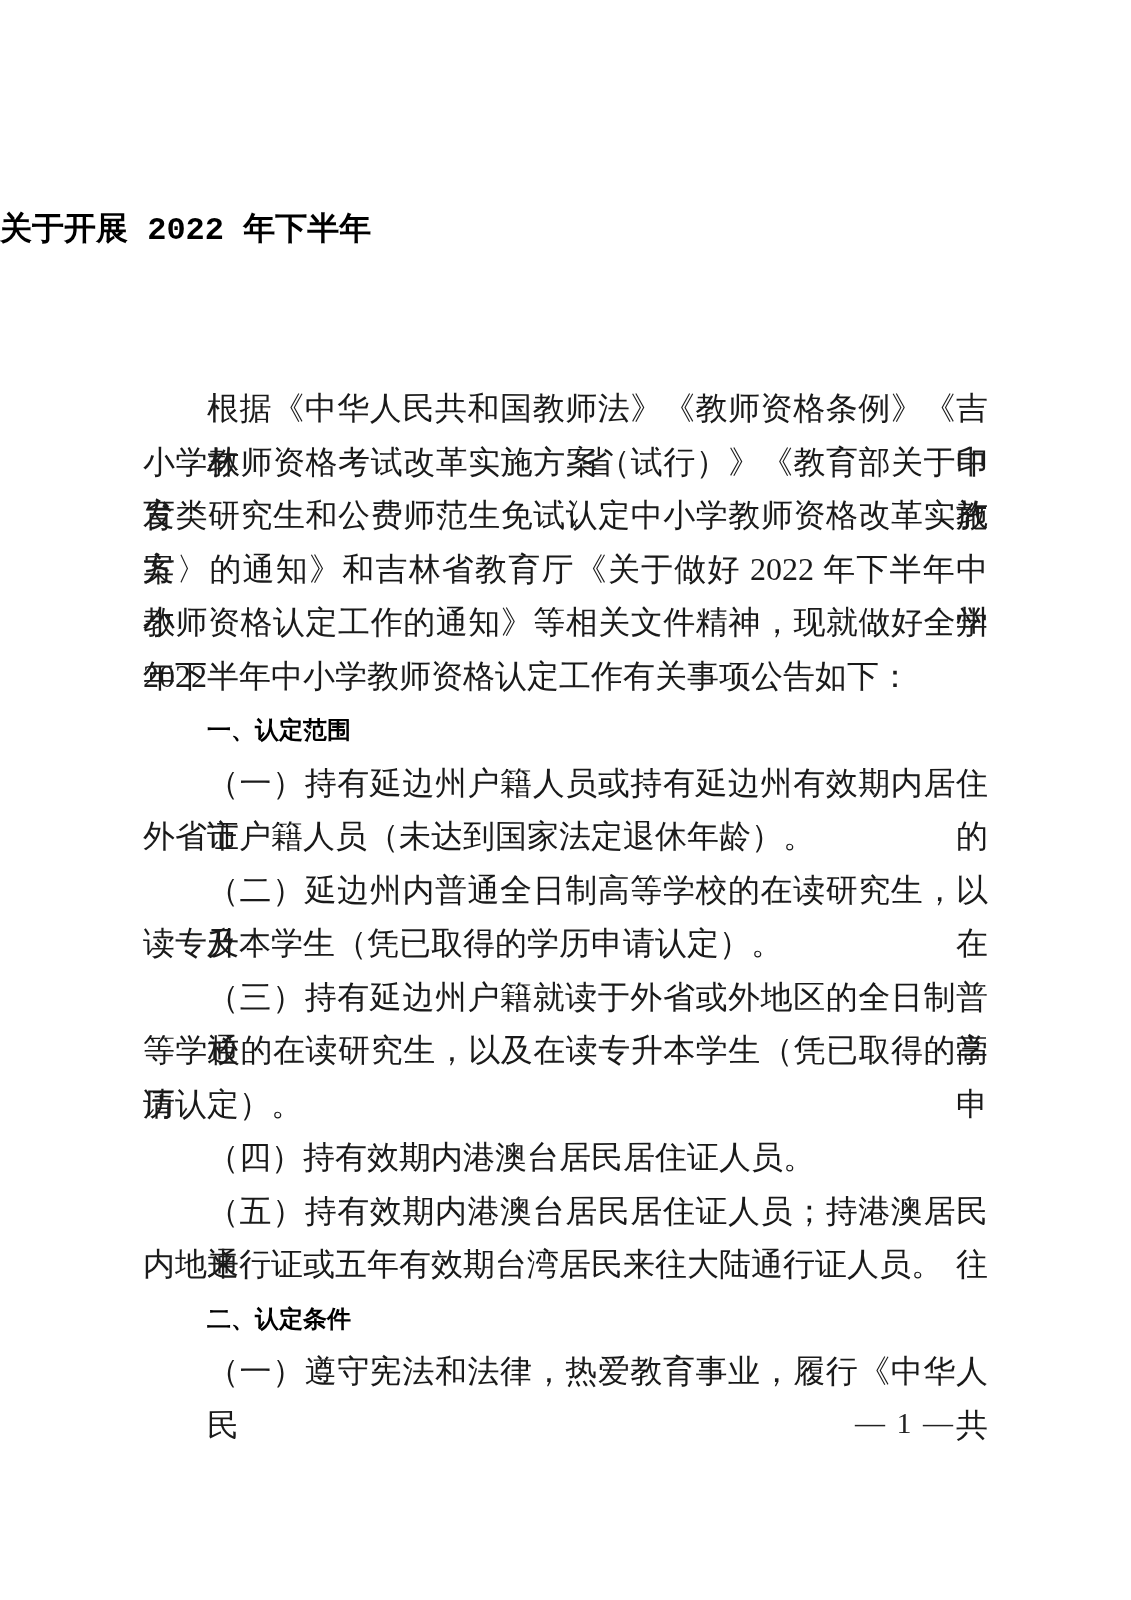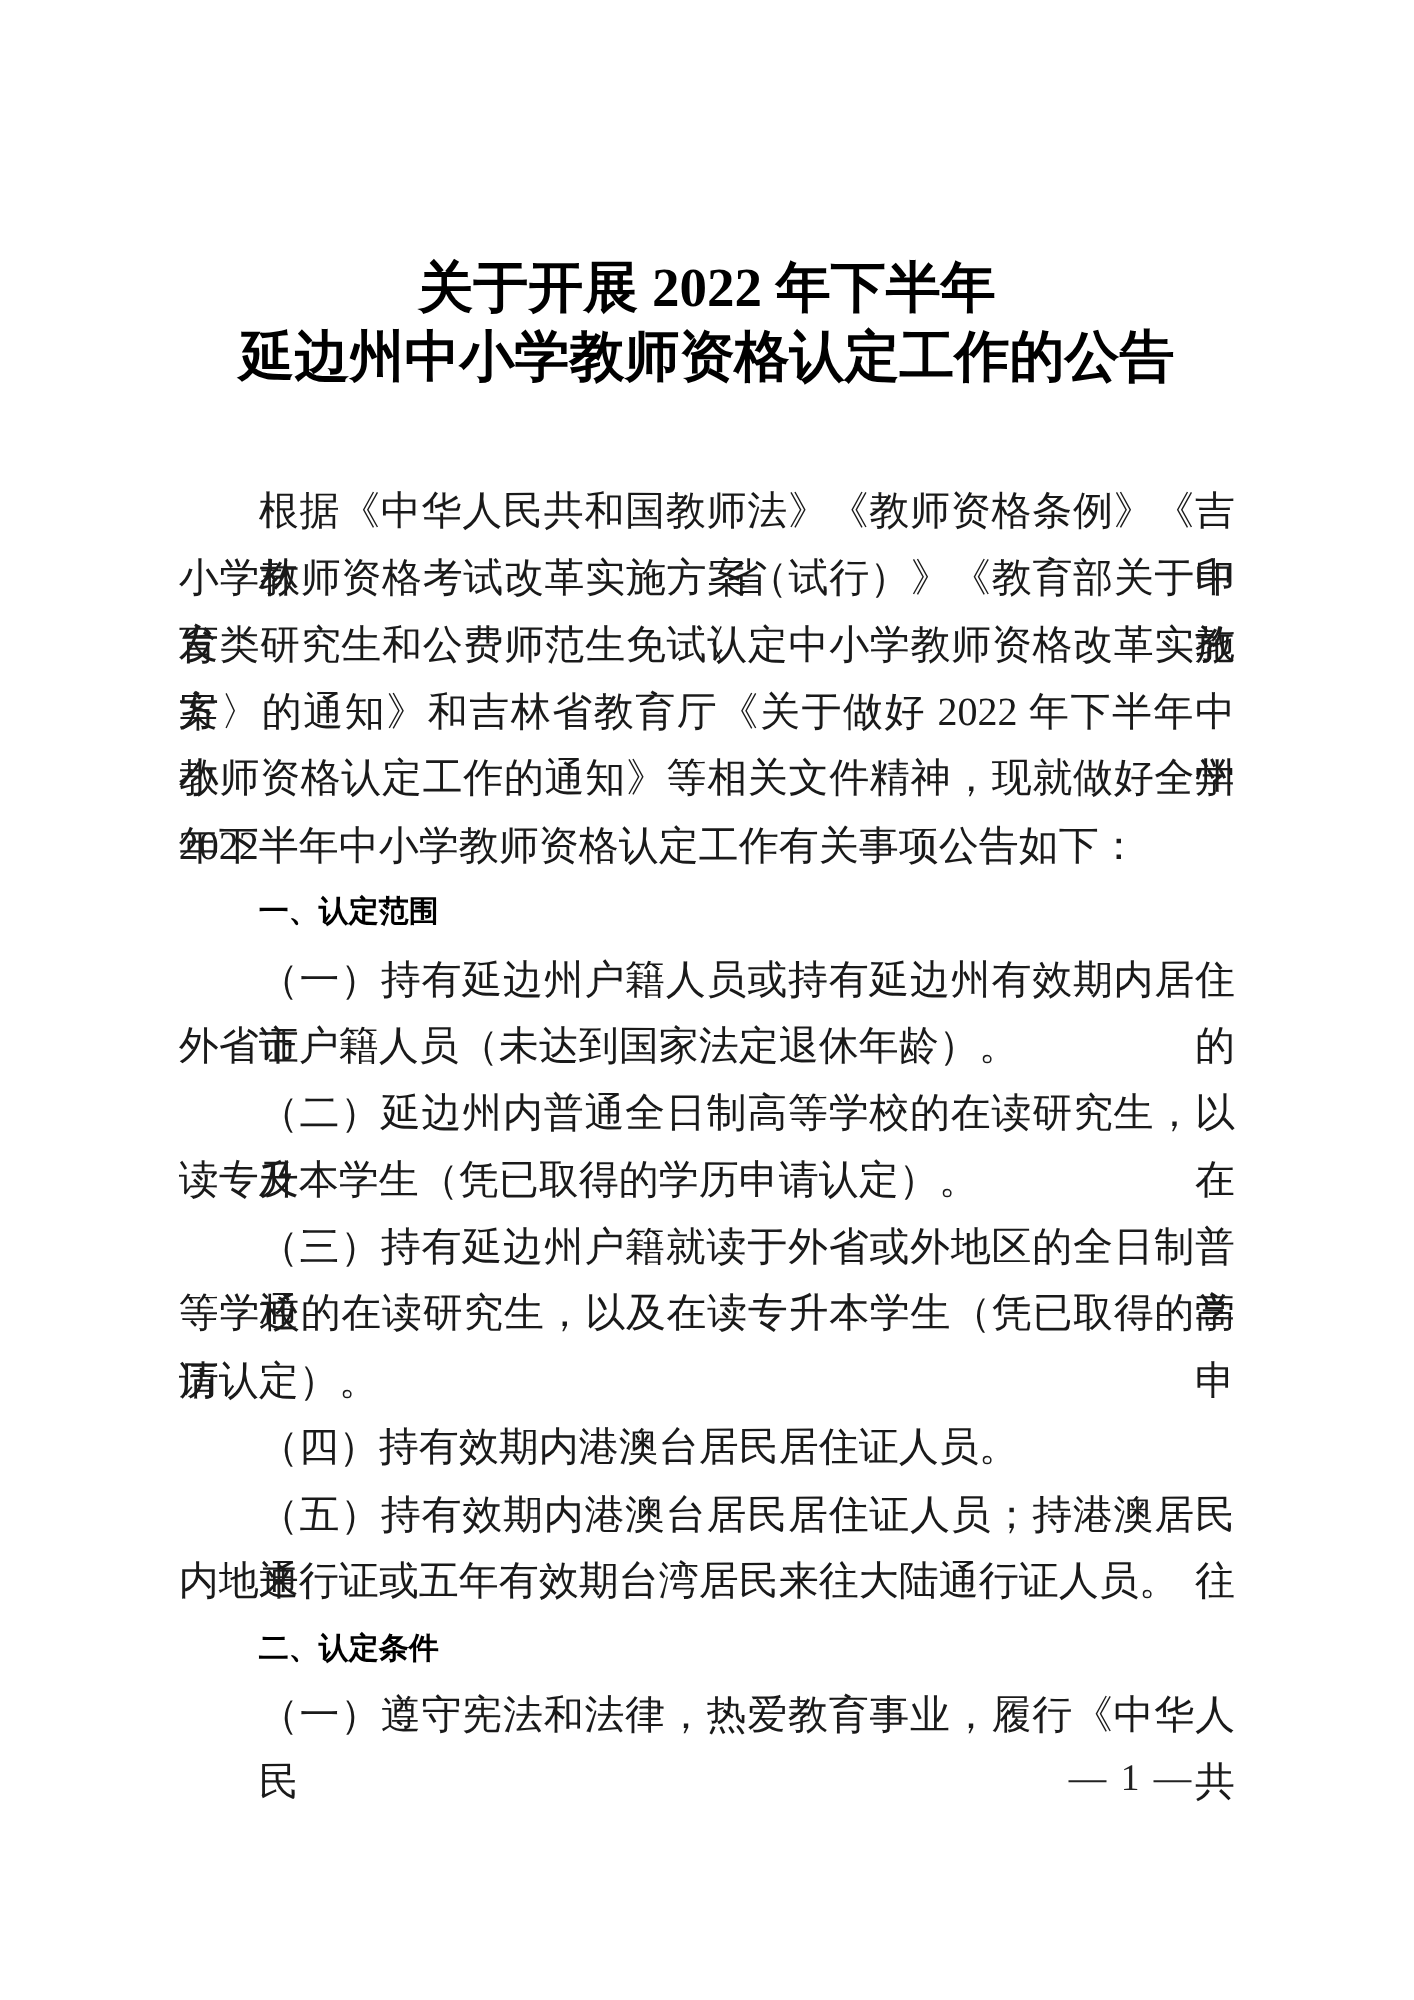--- a/index.html
+++ b/index.html
@@ -14,25 +14,25 @@
     background: #ffffff;
     color: #000000;
     font-family: "Liberation Serif", serif;
     overflow: hidden;
   }
   .title-block {
     position: absolute;
     top: 203px;
     left: 0;
     width: 100%;
-    text-align: center;
+    text-align: left;
     font-weight: bold;
-    font-size: 44px;
+    font-size: 32px;
     line-height: 55px;
-    font-family: Liberation Serif, serif;
+    font-family: Liberation Mono, monospace;
   }
   .doc-body {
     position: absolute;
     top: 382px;
     left: 143px;
     width: 845px;
   }
   .line {
     font-size: 32px;
     height: 53.5px;
@@ -63,21 +63,20 @@
     color: #222222;
   }
 </style>
 </head>
 <body>
 
 <div class="page">
 
   <div class="title-block">
     <div>关于开展 2022 年下半年</div>
-    <div>延边州中小学教师资格认定工作的公告</div>
   </div>
 
   <div class="doc-body">
       <div class="line indent justify">根据《中华人民共和国教师法》《教师资格条例》《吉林省中</div>
       <div class="line justify">小学教师资格考试改革实施方案（试行）》《教育部关于印发〈教</div>
       <div class="line justify">育类研究生和公费师范生免试认定中小学教师资格改革实施方</div>
       <div class="line justify">案〉的通知》和吉林省教育厅《关于做好 2022 年下半年中小学</div>
       <div class="line justify">教师资格认定工作的通知》等相关文件精神，现就做好全州 2022</div>
       <div class="line">年下半年中小学教师资格认定工作有关事项公告如下：</div>
       <div class="line heading indent">一、认定范围</div>

